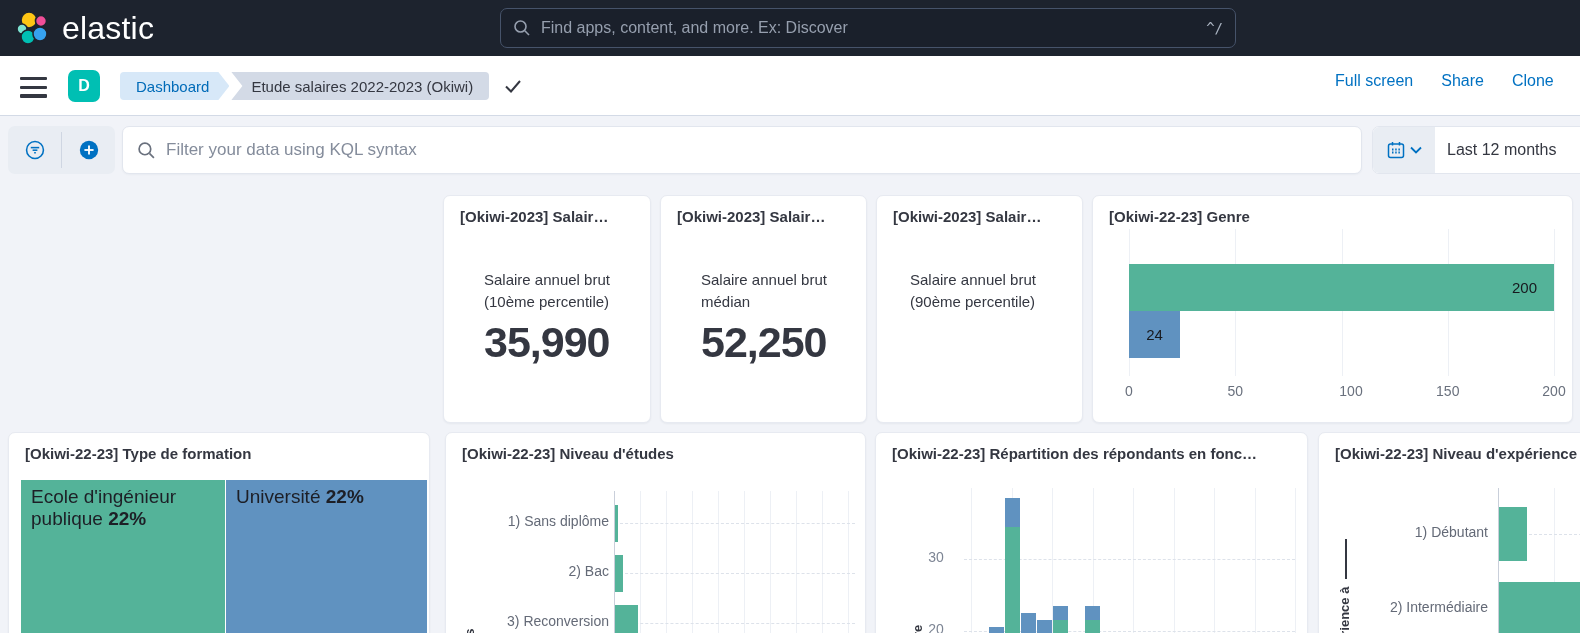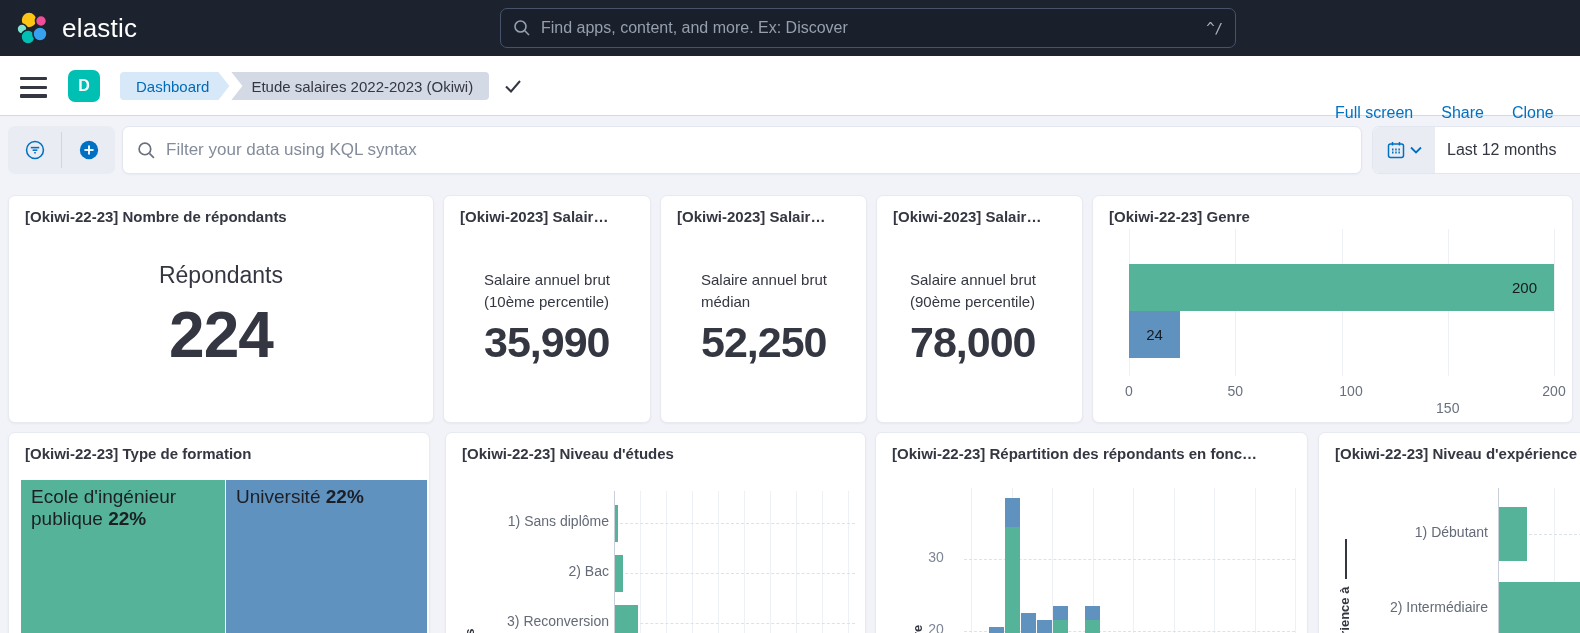--- a/index.html
+++ b/index.html
@@ -2,41 +2,41 @@
 <html><head>
 <meta charset="utf-8">
 <style>
   * { margin:0; padding:0; box-sizing:border-box; }
   body { font-family:"Liberation Sans", sans-serif; background:#e8eaf0; }
   .page { position:relative; width:1580px; height:633px; overflow:hidden; background:#f1f3f8; }
 
   
   .topbar { position:absolute; left:0; top:0; width:1580px; height:56px; background:#1d232e; display:flex; align-items:center; }
   .brand { display:flex; align-items:center; gap:10px; padding-left:14px; }
-  .brand-name { color:#ffffff; font-size:26px; font-weight:500; letter-spacing:.2px; }
+  .brand-name { color:#ffffff; font-size:32px; font-weight:500; letter-spacing:.2px; }
   .gsearch { position:absolute; left:500px; top:8px; width:736px; height:40px; background:#1a202b; border:1px solid #46536a; border-radius:7px; display:flex; align-items:center; padding:0 12px; }
   .gsearch input { flex:1; background:transparent; border:none; outline:none; color:#cdd4e0; font-size:16px; font-family:"Liberation Sans", sans-serif; }
   .gsearch input::placeholder { color:#969fae; }
   .gsearch .shortcut { color:#aab3c1; font-size:14px; font-family:"DejaVu Sans Mono", monospace; }
   .mag { stroke:#969fae; }
 
   
   .toolbar { position:absolute; left:0; top:56px; width:1580px; height:60px; background:#ffffff; border-bottom:1px solid #d3dae6; }
   .hamburger { position:absolute; left:20px; top:77px; width:27px; height:21px; background:none; border:none; cursor:pointer; }
   .hamburger span { display:block; width:27px; height:3.2px; background:#343741; border-radius:1px; margin-bottom:5.5px; }
   .space-badge { position:absolute; left:68px; top:70px; width:32px; height:32px; border-radius:7px; background:#00bfb3; color:#fff; font-size:16px; font-weight:700; display:flex; align-items:center; justify-content:center; cursor:pointer; }
   .crumbs { position:absolute; left:120px; top:72px; display:flex; align-items:center; }
   .crumb { height:28px; display:flex; align-items:center; font-size:15px; padding:0 16px; white-space:nowrap; }
   .crumb-first { background:#d7e8f8; color:#006bb8; font-weight:500; padding-right:20px;
       clip-path:polygon(0 0, calc(100% - 11px) 0, 100% 50%, calc(100% - 11px) 100%, 0 100%); border-radius:4px 0 0 4px; }
   .crumb-last { background:#d3dae6; color:#343741; font-weight:500; margin-left:2px; padding-left:20px; padding-right:16px;
       clip-path:polygon(0 0, 100% 0, 100% 100%, 0 100%, 11px 50%); border-radius:0 4px 4px 0; }
   .check-btn { position:absolute; left:503px; top:77px; background:none; border:none; cursor:pointer; }
   .top-actions { position:absolute; left:1335px; top:72px; display:flex; gap:28px; white-space:nowrap; }
-  .top-actions a { color:#0071c2; font-size:16px; font-weight:500; text-decoration:none; cursor:pointer;margin-top:32px; }
+  .top-actions a { color:#0071c2; font-size:16px; font-weight:500; text-decoration:none; cursor:pointer; }
 
   
   .filter-group { position:absolute; left:8px; top:126px; width:107px; height:48px; background:#e9edf3; border-radius:7px; display:flex; }
   .filter-group .ibtn { flex:1; border:none; background:none; display:flex; align-items:center; justify-content:center; cursor:pointer; }
   .filter-group .divider { width:1px; background:#cfd6e2; margin:6px 0; }
   .kql { position:absolute; left:122px; top:126px; width:1240px; height:48px; background:#ffffff; border:1px solid #e2e6ee; border-radius:7px; display:flex; align-items:center; padding:0 14px; box-shadow:0 1px 2px rgba(30,40,70,.04); }
   .kql input { flex:1; border:none; outline:none; font-size:17px; color:#343741; margin-left:10px; font-family:"Liberation Sans", sans-serif; }
   .kql input::placeholder { color:#848c9b; }
   .datepicker { position:absolute; left:1372px; top:126px; width:220px; height:48px; background:#ffffff; border:1px solid #e2e6ee; border-radius:7px; display:flex; align-items:center; overflow:hidden; }
   .datepicker .cal-seg { width:62px; height:100%; background:#e9edf3; border:none; display:flex; align-items:center; justify-content:center; gap:4px; cursor:pointer; }
@@ -151,25 +151,20 @@
             <line x1="12.4" y1="12.5" x2="13.9" y2="12.5"></line>
         </g>
       </svg>
       <svg width="12" height="8" viewBox="0 0 12 8" fill="none" stroke="#0071c2" stroke-width="1.8">
         <polyline points="1,1.5 6,6.5 11,1.5"></polyline>
       </svg>
     </button>
     <span class="range">Last 12 months</span>
   </div>
 
-  <section class="panel" style="left:8px; top:195px; width:426px; height:228px;">
-    <h3 class="panel-title">[Okiwi-22-23] Nombre de répondants</h3>
-    <div class="metric-label" style="left:0; right:0; top:68px; text-align:center; font-size:23px;">Répondants</div>
-    <div class="metric-value" style="left:0; right:0; top:102px; text-align:center; font-size:64px;">224</div>
-  </section>
 
   <section class="panel" style="left:443px; top:195px; width:208px; height:228px;">
     <h3 class="panel-title">[Okiwi-2023] Salair…</h3>
     <div class="metric-label" style="left:40px; top:73px;">
       <div>Salaire annuel brut</div>
       <div>(10ème percentile)</div>
     </div>
     <div class="metric-value" style="left:40px; top:122px; font-size:43px;">35,990</div>
   </section>
 
@@ -181,34 +176,33 @@
     </div>
     <div class="metric-value" style="left:40px; top:122px; font-size:43px;">52,250</div>
   </section>
 
   <section class="panel" style="left:876px; top:195px; width:207px; height:228px;">
     <h3 class="panel-title">[Okiwi-2023] Salair…</h3>
     <div class="metric-label" style="left:33px; top:73px;">
       <div>Salaire annuel brut</div>
       <div>(90ème percentile)</div>
     </div>
-    <div class="metric-value" style="left:33px; top:122px; font-size:43px;">78,000</div>
   </section>
 
   <section class="panel" style="left:1092px; top:195px; width:481px; height:228px;">
     <h3 class="panel-title">[Okiwi-22-23] Genre</h3>
     <div class="plot" style="left:36px; top:33px; width:425px; height:190px;">
         <div class="grid-v" style="left: 0px; top: 0px; height: 147px;"></div>
         <div class="tick-x" style="left: -20px; top: 154px;">0</div>
         <div class="grid-v" style="left: 106.25px; top: 0px; height: 147px;"></div>
         <div class="tick-x" style="left: 86.25px; top: 154px;">50</div>
         <div class="grid-v" style="left: 212.5px; top: 0px; height: 147px;"></div>
         <div class="tick-x" style="left: 202px; top: 154px;">100</div>
         <div class="grid-v" style="left: 318.75px; top: 0px; height: 147px;"></div>
-        <div class="tick-x" style="left: 298.75px; top: 171px;">150</div>
+        <div class="tick-x" style="left: 298.75px; top: 154px;">150</div>
         <div class="grid-v" style="left: 425px; top: 0px; height: 147px;"></div>
         <div class="tick-x" style="left: 405px; top: 154px;">200</div>
         <div class="hbar" style="left: 0px; top: 35px; width: 425px; height: 47px; background: rgb(84, 179, 153);"></div>
         <div class="bar-label" style="top: 50px; left: 383px;">200</div>
         <div class="hbar" style="left: 0px; top: 82px; width: 51px; height: 47px; background: rgb(96, 146, 192);"></div>
         <div class="bar-label" style="top: 97px; left: 0px; width: 51px; text-align: center;">24</div>
       </div>
   </section>
 
   <section class="panel" style="left:8px; top:432px; width:422px; height:209px;">

